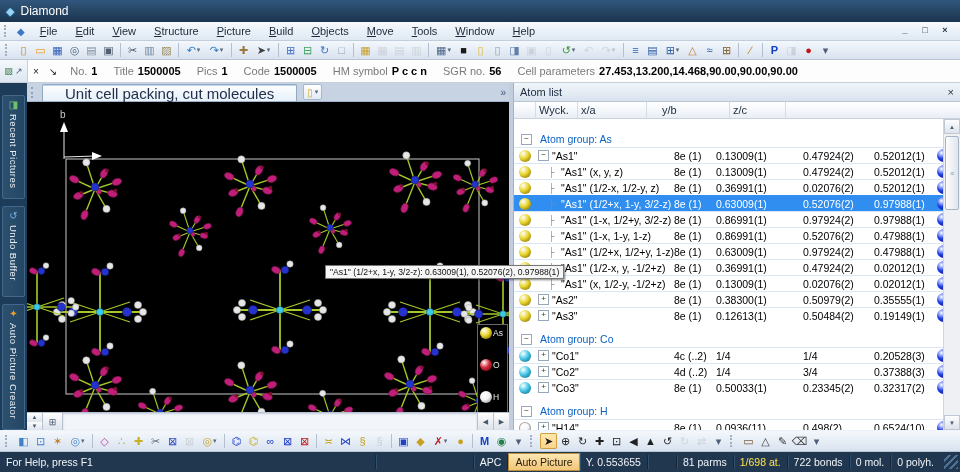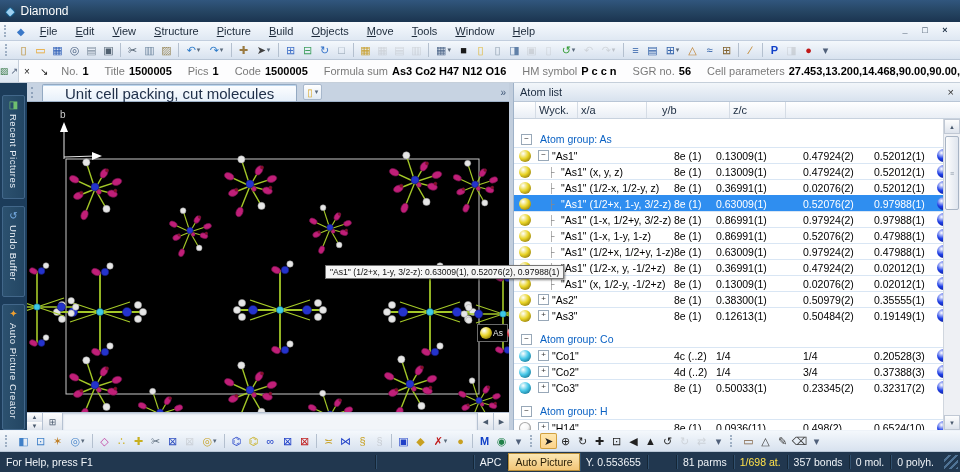--- a/index.html
+++ b/index.html
@@ -58,21 +58,21 @@
   .tabbar .handle{width:5px;height:11px;border-left:2px dotted #8fa2ba;margin:0 4px 3px 0;}
   .ptab{height:16px;background:linear-gradient(180deg,#fdfeff,#e7f0fa);border:1px solid #93a9c2;border-bottom:none;
     border-radius:2px 2px 0 0;padding:0 22px;display:flex;align-items:center;font-size:15px;color:#20304a;
     box-shadow:inset 0 1px 0 #bcd6ee;}
   .newpicbtn{height:14px;margin:0 0 1px 6px;padding:0 3px;display:flex;align-items:center;gap:2px;
     border:1px solid #a8b8cc;background:linear-gradient(180deg,#fff,#e2ebf5);border-radius:2px;font-size:10px;}
   .newpicbtn .caret{font-size:7px;color:#5a6a7c;}
   .chev{position:absolute;right:3px;bottom:3px;font-size:10px;color:#3c5474;}
   .viewport{flex:1 1 auto;background:#000;position:relative;overflow:hidden;}
   .legend{position:absolute;right:1px;top:222px;width:27px;border:1px solid #6a6a6a;background:#000;
-    padding:2px 0 2px 2px;display:flex;flex-direction:row;gap:4px;}
+    padding:2px 0 2px 2px;display:flex;flex-direction:column;gap:20px;}
   .legend .litem{display:flex;align-items:center;gap:1px;}
   .legend .lsph{width:12px;height:12px;border-radius:50%;flex:0 0 auto;}
   .legend .ltxt{color:#e8e8e8;font-size:8.5px;}
   .hscroll{height:17px;background:#e2e8f0;border-top:1px solid #b6c2d2;display:flex;align-items:stretch;flex:0 0 auto;}
   .spinbox{width:15px;display:flex;flex-direction:column;border-right:1px solid #b6c2d2;}
   .spinbox span{flex:1;font-size:6px;text-align:center;line-height:8px;color:#4a5a6e;background:linear-gradient(180deg,#fdfdfd,#dde3ec);}
   .gridbtn{width:19px;display:flex;align-items:center;justify-content:center;font-size:9px;color:#4a5a6e;
     background:linear-gradient(180deg,#fdfdfd,#dde3ec);border-right:1px solid #b6c2d2;}
   .htrack{flex:1;background:#f2f5f9;box-shadow:inset 0 1px 2px #c4cedc;}
   .harrow{width:15px;display:flex;align-items:center;justify-content:center;font-size:7px;color:#4a5a6e;
@@ -308,21 +308,20 @@
         <span style="color: rgb(58, 122, 74);">▨</span>
         <span style="color: rgb(80, 96, 122);">↗</span>
       </span>
     <span class="infoicon">×</span>
     <span class="infoicon">↘</span>
     <span id="info-fields" style="display:flex">
         <span class="ifield"><span class="lbl">No.</span><span class="val">1</span></span>
         <span class="ifield"><span class="lbl">Title</span><span class="val">1500005</span></span>
         <span class="ifield"><span class="lbl">Pics</span><span class="val">1</span></span>
         <span class="ifield"><span class="lbl">Code</span><span class="val">1500005</span></span>
-        <span class="ifield"><span class="lbl">Formula sum</span><span class="val">As3 Co2 H47 N12 O16</span></span>
         <span class="ifield"><span class="lbl">HM symbol</span><span class="val">P c c n</span></span>
         <span class="ifield"><span class="lbl">SGR no.</span><span class="val">56</span></span>
         <span class="ifield"><span class="lbl">Cell parameters</span><span class="val">27.453,13.200,14.468,90.00,90.00,90.00</span></span>
       </span>
   </div>
 
   <div class="workspace">
     <div class="tooltip">"As1" (1/2+x, 1-y, 3/2-z): 0.63009(1), 0.52076(2), 0.97988(1)</div>
 
     <div class="sidebar" id="sidebar-tabs">
@@ -1169,19 +1168,19 @@
 
   <div class="statusbar">
     <span class="seg first">For Help, press F1</span>
     <span class="seg spacer"></span>
     <span class="seg">APC</span>
     <span class="seg tan">Auto Picture</span>
     <span class="seg">Y. 0.553655</span>
     <span class="seg" style="width:16px"></span>
     <span class="seg">81 parms</span>
     <span class="seg yellow">1/698 at.</span>
-    <span class="seg">357 bonds</span>
+    <span class="seg">722 bonds</span>
     <span class="seg">0 mol.</span>
     <span class="seg" style="border-right:none;box-shadow:none">0 polyh.</span>
     <span class="grip"></span>
   </div>
 
 </div>
 
 </body></html>

